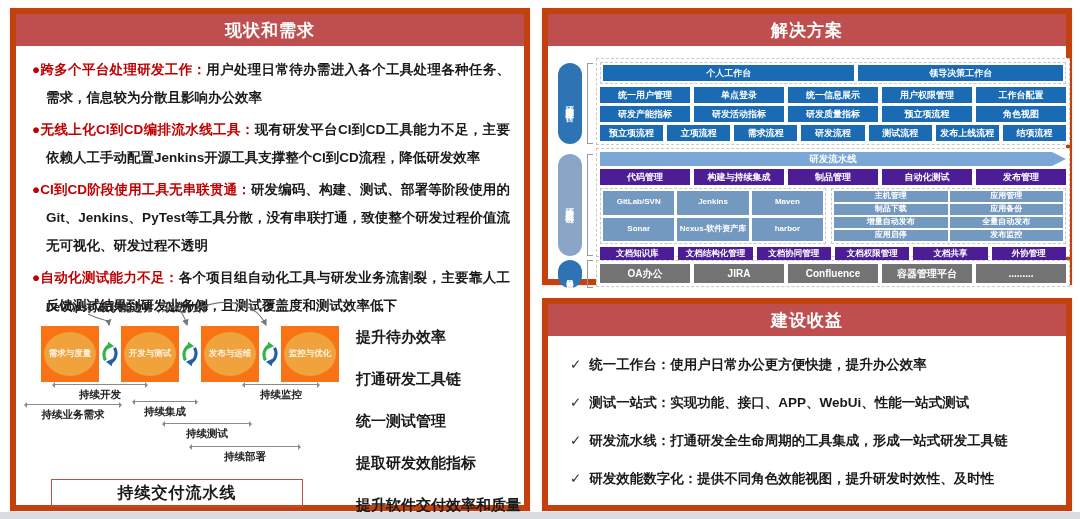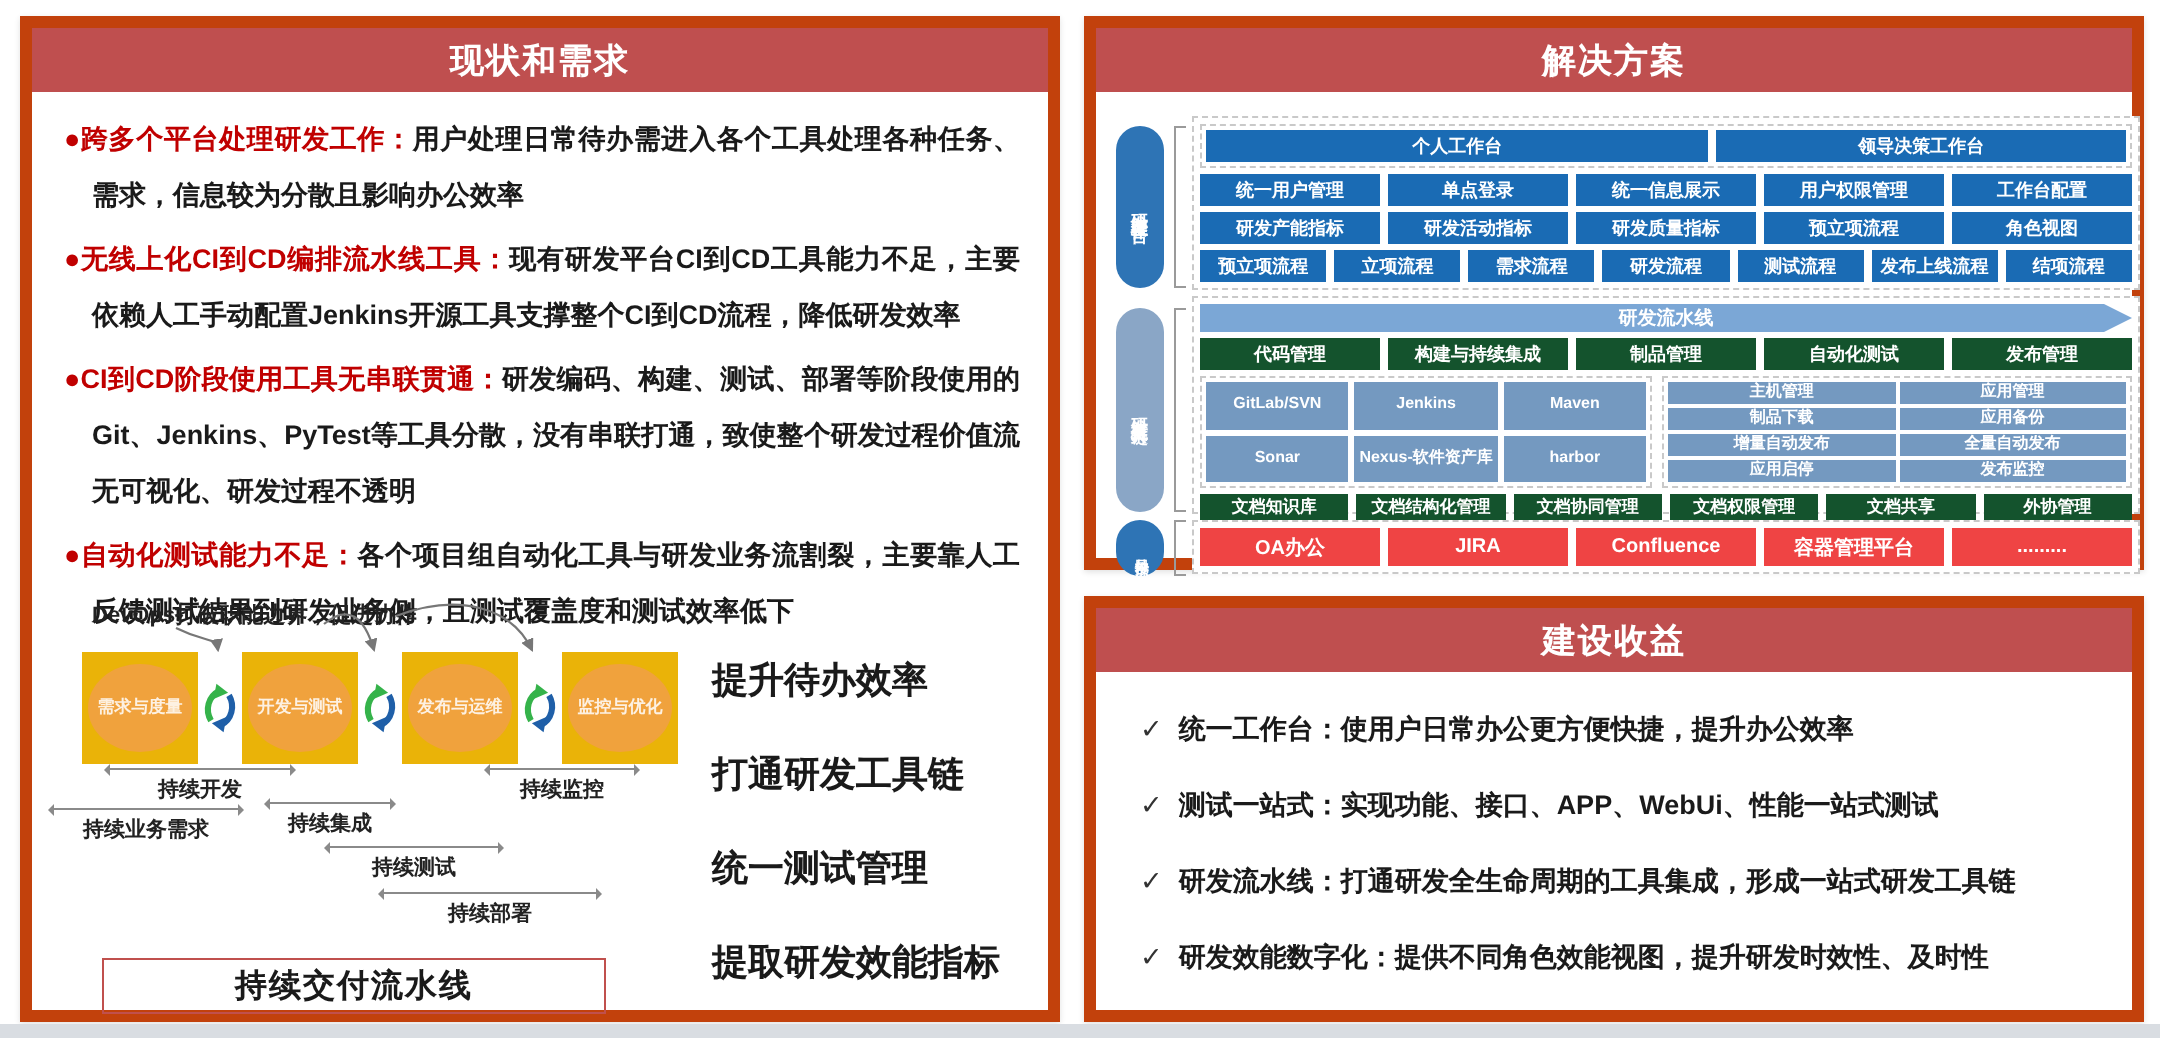--- a/index.html
+++ b/index.html
@@ -17,21 +17,21 @@
   #left-panel { left:10px; top:8px; width:520px; height:503px; }
   .bullets { padding:10px 14px 0 16px; }
   .bullet { font-size:13.5px; font-weight:bold; line-height:28px; padding-left:14px; text-indent:-14px; margin-bottom:4px; text-align:justify; }
   .bullet .prefix, .bullet .lead { color:#c00000; }
   .bullet .body-text { color:#1a1a1a; }
   
   #devops-diagram { position:absolute; left:0; top:282px; width:518px; height:219px; }
   #devops-annotation { position:absolute; left:30px; top:4px; font-size:11px; font-weight:bold; color:#222; }
   #devops-curves { position:absolute; left:0; top:0; width:340px; height:48px; }
   #stages { position:absolute; left:25px; top:30px; display:flex; align-items:center; }
-  .stage { width:58px; height:56px; background:#eab308; display:flex; align-items:center; justify-content:center; }
+  .stage { width:58px; height:56px; background:#f97316; display:flex; align-items:center; justify-content:center; }
   .stage-ellipse { width:52px; height:44px; background:#f0a23d; border-radius:50%; display:flex; align-items:center; justify-content:center; }
   .stage-ellipse span { font-size:8.5px; color:rgba(255,255,255,.85); font-weight:bold; white-space:nowrap; }
   .sync { width:22px; height:56px; display:flex; align-items:center; justify-content:center; background:#fff; }
   .sp { position:absolute; }
   .sp .line { height:0; border-top:1px solid #8a8a8a; position:relative; }
   .sp .line::before, .sp .line::after { content:""; position:absolute; top:-3.5px; border:3.5px solid transparent; }
   .sp .line::before { left:-2px; border-right-color:#8a8a8a; border-left-width:0; }
   .sp .line::after  { right:-2px; border-left-color:#8a8a8a; border-right-width:0; }
   .sp .lbl { display:block; text-align:center; font-size:10.5px; font-weight:bold; color:#222; margin-top:3px; white-space:nowrap; }
   .sp1 { left:38px;  top:88px;  width:92px; }
@@ -39,21 +39,21 @@
   .sp3 { left:10px;  top:108px; width:94px; }
   .sp4 { left:118px; top:105px; width:62px; }
   .sp5 { left:148px; top:127px; width:86px; }
   .sp6 { left:175px; top:150px; width:108px; }
   #pipeline-box {
     position:absolute; left:35px; top:183px; width:252px; height:28px;
     border:1.5px solid #c0504d; display:flex; align-items:center; justify-content:center;
     font-size:16px; font-weight:bold; color:#1a1a1a; letter-spacing:1px;
   }
   #outcomes { position:absolute; left:340px; top:32px; display:flex; flex-direction:column; gap:23px; }
-  #outcomes .outcome { font-size:18px; font-weight:bold; color:#1a1a1a; white-space:nowrap; }
+  #outcomes .outcome { font-size:15px; font-weight:bold; color:#1a1a1a; white-space:nowrap; }
   
   #solution-panel { left:542px; top:8px; width:530px; height:277px; }
   .vpill { position:absolute; left:10px; width:24px; background:#2e74b5; color:#fff; border-radius:12px;
            display:flex; align-items:center; justify-content:center; }
   .vpill span { writing-mode:vertical-rl; text-orientation:upright; font-size:8.5px; font-weight:bold; letter-spacing:1px; line-height:1; }
   #pill-workbench { top:49px;  height:81px; }
   #pill-toolchain { top:140px; height:102px; background:#8aa6c6; }
   #pill-external  { top:246px; height:28px; }
   #pill-external span { font-size:7px; letter-spacing:0; }
   .bracket { position:absolute; left:39px; width:6px; border:1px solid #9a9a9a; border-right:none; }
@@ -68,36 +68,36 @@
   .row:last-child { margin-bottom:0; }
   .bbox { flex:1; background:#1a6bb4; color:#fff; font-size:9px; font-weight:bold;
           display:flex; align-items:center; justify-content:center; height:16px; white-space:nowrap; }
   #row-top { border:1px dashed #c9c9c9; padding:2px; margin-bottom:3px; }
   #row-top .bbox { height:16px; }
   #row-top .bbox:first-child { flex:54; }
   #row-top .bbox:last-child  { flex:44; }
   #banner-pipeline { height:14px; background:#7ba7d6; color:#fff; font-size:9.5px; font-weight:bold;
      display:flex; align-items:center; justify-content:center; margin-bottom:3px;
      clip-path:polygon(0 0, calc(100% - 14px) 0, 100% 50%, calc(100% - 14px) 100%, 0 100%); }
-  .gbox { flex:1; background:#14532d; color:#fff; font-size:9px; font-weight:bold;
+  .gbox { flex:1; background:#4c1d95; color:#fff; font-size:9px; font-weight:bold;
           display:flex; align-items:center; justify-content:center; height:16px; white-space:nowrap; }
   #doc-row .gbox { height:14px; font-size:8.5px; }
   #groups { display:flex; gap:5px; margin-bottom:3px; }
   .group { border:1px dashed #c9c9c9; padding:2px; height:56px; }
   #grp-code { flex:25; display:grid; grid-template-columns:1fr 1fr 1fr; gap:3px; }
   #grp-test { flex:47; display:flex; flex-direction:column; gap:2px; }
   #grp-release { flex:26; display:grid; grid-template-columns:1fr 1fr; gap:2px; }
   .tool { background:#7499c0; color:#fff; font-weight:bold; display:flex; align-items:center; justify-content:center;
           text-align:center; font-size:8px; line-height:1.1; }
   #grp-test .trow { display:flex; gap:2px; flex:1; }
   #grp-test .tool { flex:1; font-size:7.5px; }
   #grp-test .trow3 .tool { font-size:9px; }
   .stack { flex:1; display:flex; flex-direction:column; gap:2px; }
   .stack .tool { flex:1; }
-  #sect-external .bbox { height:19px; font-size:10px; background:#ef4444; }
+  #sect-external .bbox { height:19px; font-size:10px; background:#737373; }
   
   #benefit-panel { left:542px; top:298px; width:530px; height:213px; }
   .benefits { padding:20px 18px 0 22px; display:flex; flex-direction:column; gap:20px; }
   .benefit { font-size:13.5px; font-weight:bold; color:#1a1a1a; white-space:nowrap; }
   .benefit .prefix { color:#333; margin-right:8px; font-weight:bold; }
   #bottom-strip { position:absolute; left:0; bottom:0; width:1080px; height:7px; background:#d9dde2; }
 </style>
 </head>
 <body>
 

